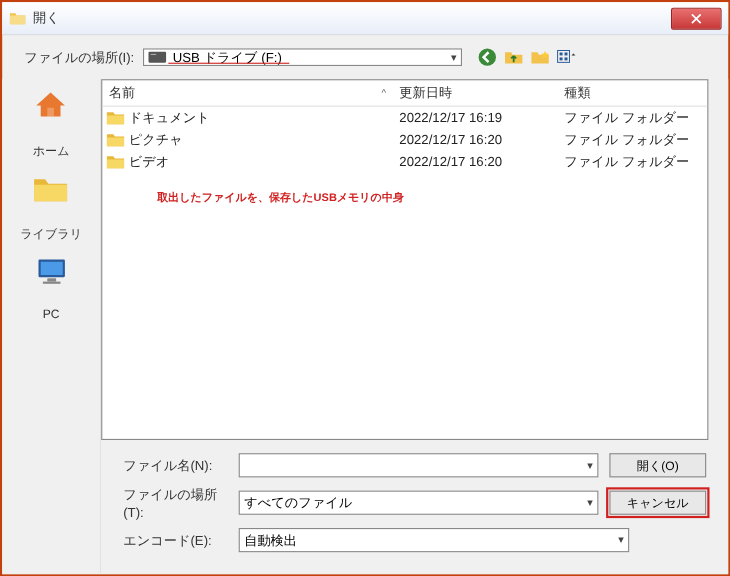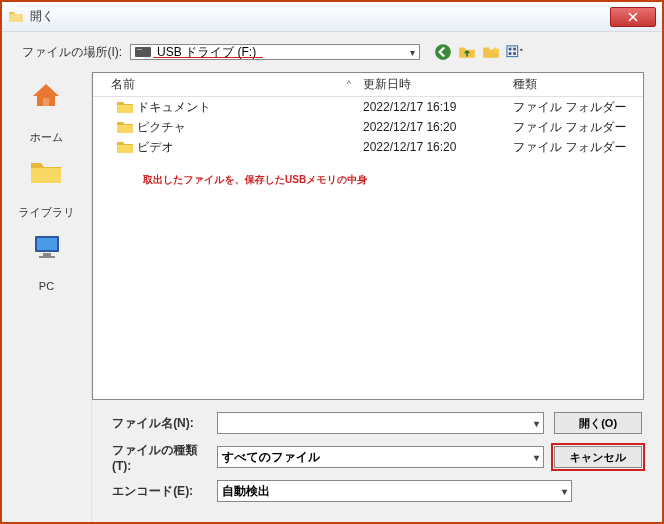--- a/index.html
+++ b/index.html
@@ -29,35 +29,35 @@
 .sb-home { width:30px;height:28px; position:relative;}
 .sb-home svg{width:30px;height:28px;}
 .sb-folder { width:34px;height:26px; }
 .sb-folder svg{width:34px;height:26px;}
 .sb-pc { width:32px;height:26px;}
 .sb-pc svg{width:32px;height:26px;}
 
 .main { flex:1; display:flex; flex-direction:column; background:#f0f0f0; }
 .listarea { flex:1; margin:0 18px 6px 0; background:#fff; border:1px solid #888; display:flex; flex-direction:column; position:relative;}
 .cols { display:flex; height:24px; border-bottom:1px solid #e0e0e0; align-items:center; font-size:12px; color:#333; }
-.col-name { flex:0 0 270px; padding-left:18px; position:relative;}
+.col-name { flex:0 0 270px; padding-left:6px; position:relative;}
 .col-name .sort { position:absolute; right:12px; top:3px; font-size:9px; color:#666;}
 .col-date { flex:0 0 150px; }
 .col-type { flex:1; }
 .rows { }
 .row { display:flex; height:20px; align-items:center; font-size:12px; color:#222;}
-.row .c-name { flex:0 0 270px; padding-left:24px; display:flex; align-items:center; gap:4px;}
+.row .c-name { flex:0 0 270px; padding-left:4px; display:flex; align-items:center; gap:4px;}
 .row .c-date { flex:0 0 150px; }
 .row .c-type { flex:1; }
 .fileicon { width:16px;height:13px; }
 .fileicon svg{width:16px;height:13px;}
 .annotation { position:absolute; top:100px; left:50px; color:#d02020; font-weight:bold; font-size:10px;}
 
 .bottom { padding:0 20px 14px 20px;}
-.brow { display:flex; align-items:center; height:34px; gap:10px;font-weight:bold;}
+.brow { display:flex; align-items:center; height:34px; gap:10px;}
 .brow .lbl { flex:0 0 95px; text-align:left; color:#333;}
 .input { flex:1; height:22px; border:1px solid #888; background:#fff; padding:0 4px; display:flex; align-items:center;}
 .input .caret { margin-left:auto; font-size:10px;color:#444;}
 .btn { width:88px; height:22px; border:1px solid #888; background:#e8e8e8; display:flex;align-items:center;justify-content:center; cursor:pointer; font-size:11px;}
 .btn.cancel { outline:2px solid #d02020; outline-offset:1px;}
 </style>
 </head>
 <body>
 
 <div class="window">
@@ -194,21 +194,21 @@
           <span class="lbl">ファイル名(N):</span>
           <div class="input">
               <span></span>
               <span class="caret">▾</span>
             </div>
           <div class="btn">
               <span>開く(O)</span>
             </div>
         </div>
         <div class="brow">
-          <span class="lbl">ファイルの種類(T):</span>
+          <span class="lbl">ファイルの場所(T):</span>
           <div class="input">
               <span>すべてのファイル</span>
               <span class="caret">▾</span>
             </div>
           <div class="btn cancel">
               <span>キャンセル</span>
             </div>
         </div>
         <div class="brow">
           <span class="lbl">エンコード(E):</span>

